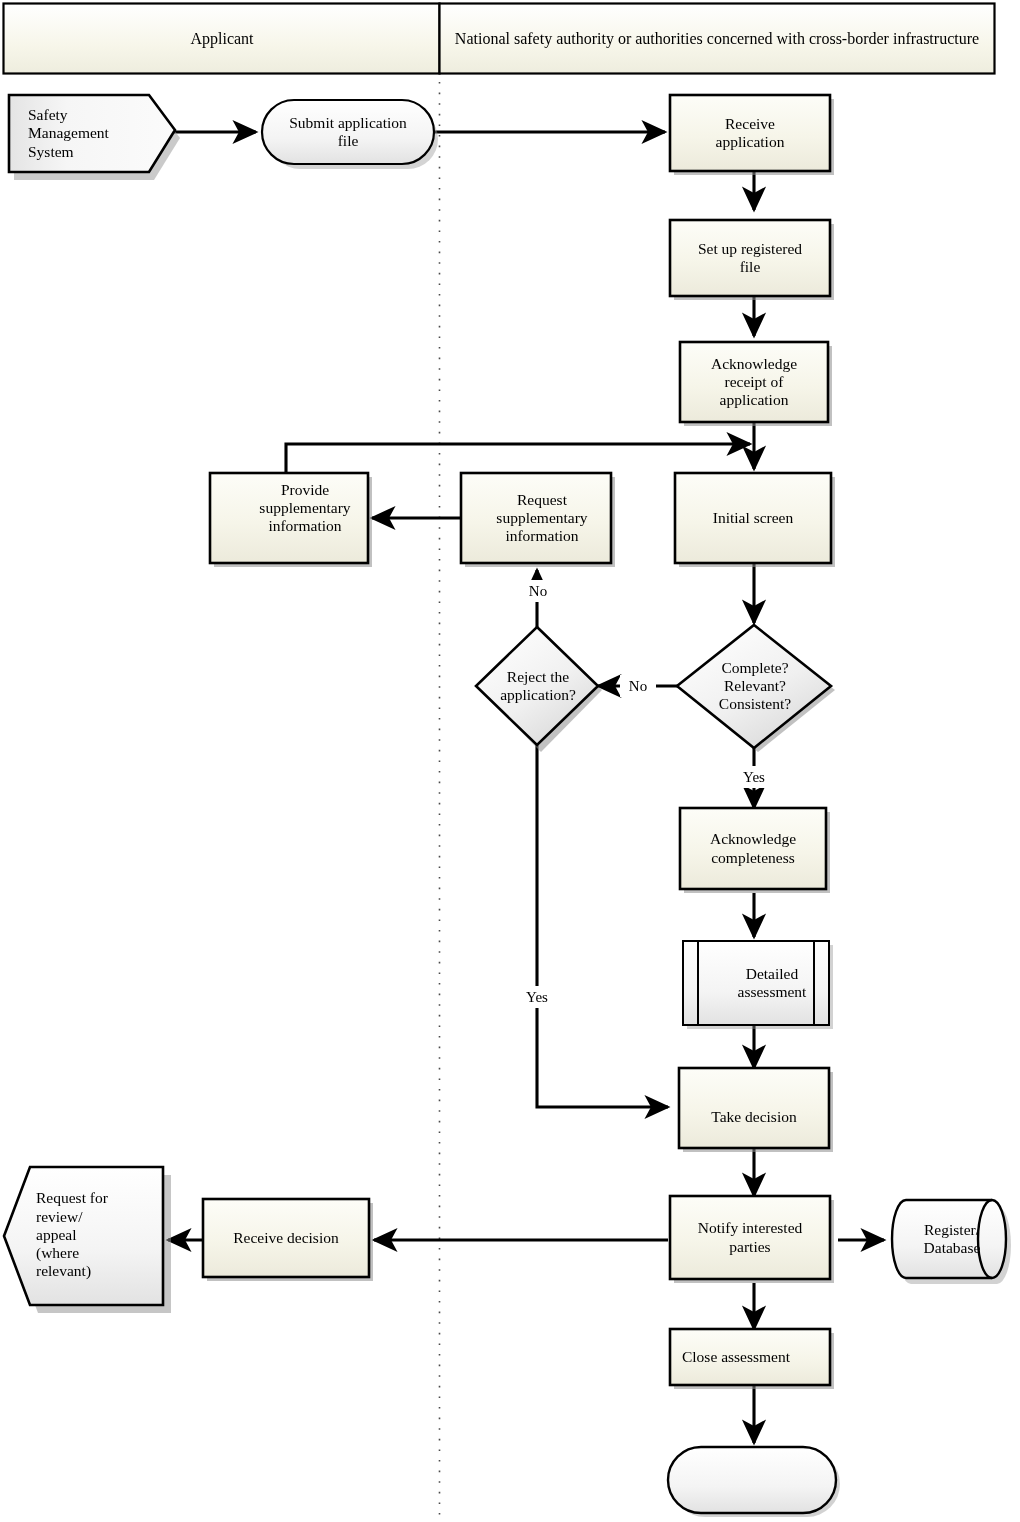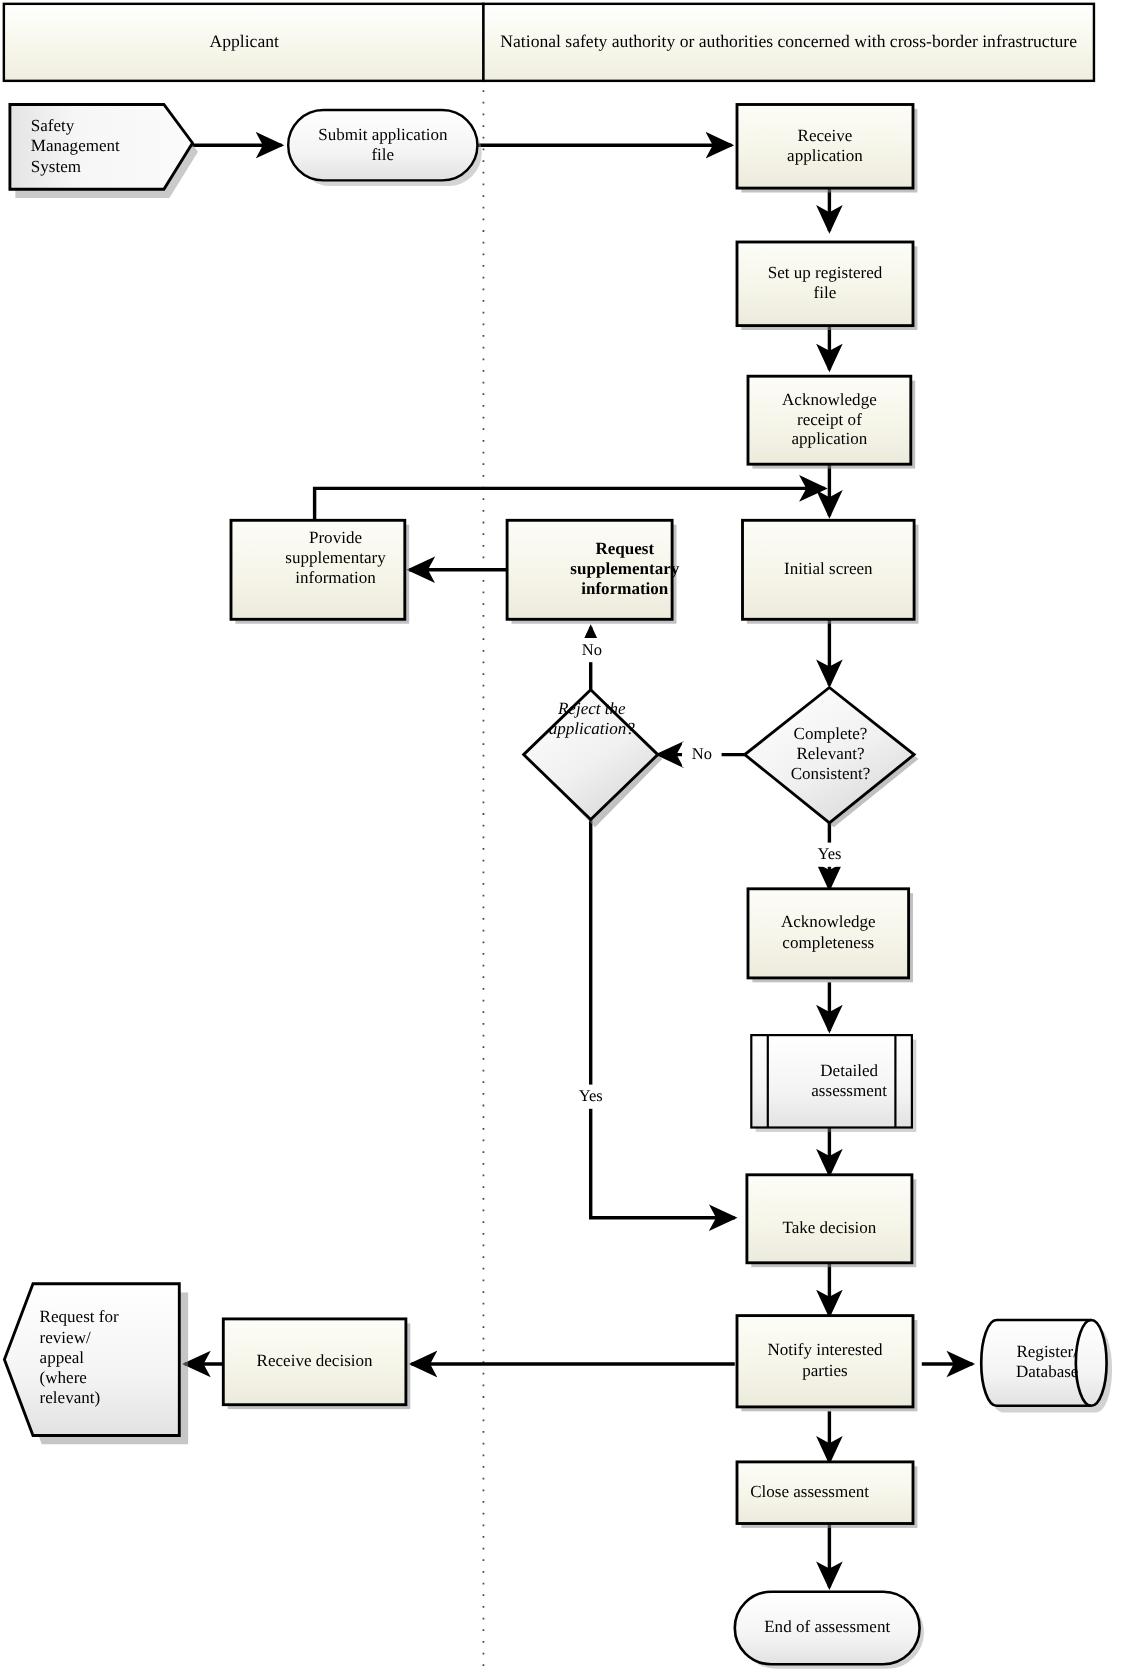--- a/index.html
+++ b/index.html
@@ -224,33 +224,33 @@
 
   <div class="nodetext" style="left:670px;top:220px;width:160px;height:76px;">Set up registered
 file</div>
 
   <div class="nodetext" style="left:680px;top:342px;width:148px;height:80px;">Acknowledge
 receipt of
 application</div>
 
   <div class="nodetext" style="left:675px;top:473px;width:156px;height:90px;">Initial screen</div>
 
-  <div class="nodetext" style="left:486px;top:473px;width:164px;height:90px;font-weight:bold;">Request
+  <div class="nodetext" style="left:460px;top:473px;width:164px;height:90px;">Request
 supplementary
 information</div>
 
   <div class="nodetext" style="left:210px;top:473px;width:158px;height:70px;padding-left:16px;">Provide
 supplementary
 information</div>
 
   <div class="nodetext" style="left:690px;top:646px;width:130px;height:80px;">Complete?
 Relevant?
 Consistent?</div>
 
-  <div class="nodetext" style="left:477px;top:625px;width:122px;height:58px;font-style:italic;">Reject the
+  <div class="nodetext" style="left:477px;top:657px;width:122px;height:58px;">Reject the
 application?</div>
 
   <div class="nodetext" style="left:680px;top:808px;width:146px;height:81px;">Acknowledge
 completeness</div>
 
   <div class="nodetext" style="left:698px;top:941px;width:116px;height:84px;margin-left:16px;">Detailed
 assessment</div>
 
   <div class="nodetext" style="left:679px;top:1068px;width:150px;height:98px;">Take decision</div>
 
@@ -263,20 +263,19 @@
   <div class="nodetext" style="left:203px;top:1199px;width:166px;height:78px;">Receive decision</div>
 
   <div class="nodetext leftalign" style="left:36px;top:1175px;width:126px;height:120px;">Request for
 review/
 appeal
 (where
 relevant)</div>
 
   <div class="nodetext" style="left:670px;top:1329px;width:132px;height:56px;">Close assessment</div>
 
-  <div class="nodetext" style="left:668px;top:1447px;width:168px;height:66px;">End of assessment</div>
 
   <div class="edgelabel" style="left:518px;top:580px;width:40px;height:22px;">No</div>
   <div class="edgelabel" style="left:620px;top:675px;width:36px;height:22px;">No</div>
   <div class="edgelabel" style="left:731px;top:766px;width:46px;height:22px;">Yes</div>
   <div class="edgelabel" style="left:514px;top:986px;width:46px;height:22px;">Yes</div>
 
 </div>
 
 </body></html>

